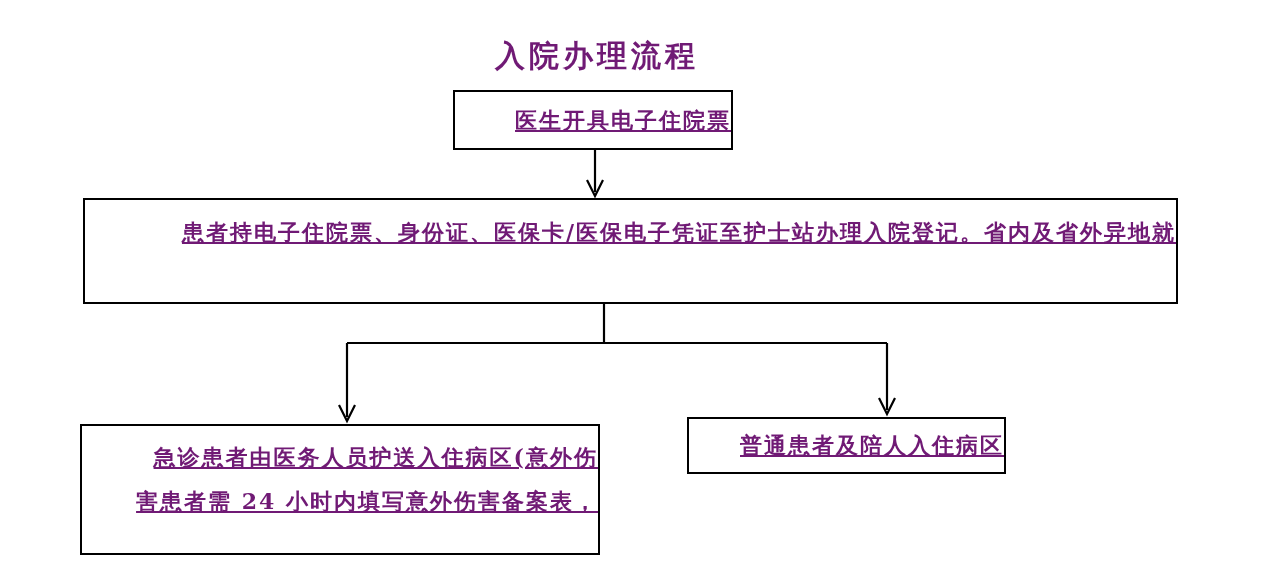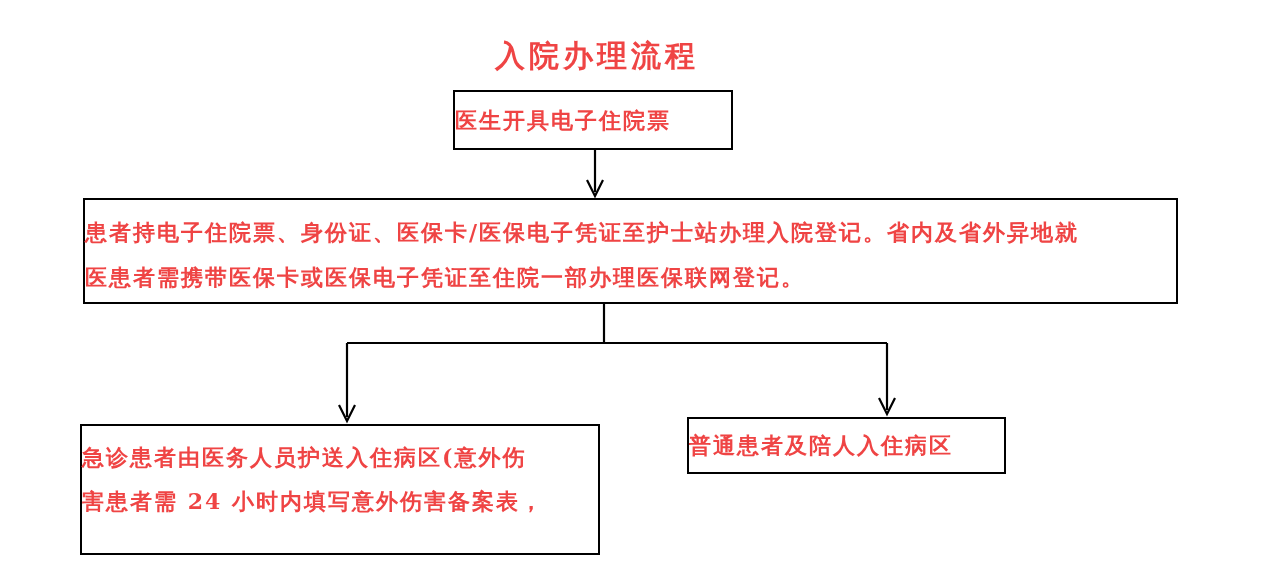--- a/index.html
+++ b/index.html
@@ -6,42 +6,43 @@
     margin: 0;
     padding: 0;
     background: #ffffff;
   }
   .canvas {
     position: relative;
     width: 1265px;
     height: 573px;
     background: #ffffff;
     font-family: "DejaVu Serif", "Liberation Serif", serif;
-    color: #ef4444;
+    color: #701a75;
     overflow: hidden;
   }
   .flow-title {
     position: absolute;
     left: 597px;
     top: 36px;
     transform: translateX(-50%);
     font-size: 30px;
     font-weight: bold;
     letter-spacing: 4px;
     white-space: nowrap;
   }
   .flow-box {
     position: absolute;
     border: 2px solid #000000;
     box-sizing: border-box;
     background: #ffffff;
     font-size: 22px;
     font-weight: bold;
     letter-spacing: 2px;
-    text-align: left;
+    text-align: right;
+    text-decoration: underline;
   }
   .box-top {
     left: 453px;
     top: 90px;
     width: 280px;
     height: 60px;
     line-height: 56px;
     white-space: nowrap;
   }
   .box-wide {
@@ -87,21 +88,20 @@
 <div class="canvas">
 
   <div class="flow-title">入院办理流程</div>
 
   <div class="flow-box box-top">
     <span>医生开具电子住院票</span>
   </div>
 
   <div class="flow-box box-wide">
     <span class="line">患者持电子住院票、身份证、医保卡/医保电子凭证至护士站办理入院登记。省内及省外异地就</span>
-    <span class="line">医患者需携带医保卡或医保电子凭证至住院一部办理医保联网登记。</span>
   </div>
 
   <div class="flow-box box-left">
     <span class="line">急诊患者由医务人员护送入住病区(意外伤</span>
     <span class="line">害患者需 24 小时内填写意外伤害备案表，</span>
   </div>
 
   <div class="flow-box box-right">
     <span>普通患者及陪人入住病区</span>
   </div>

